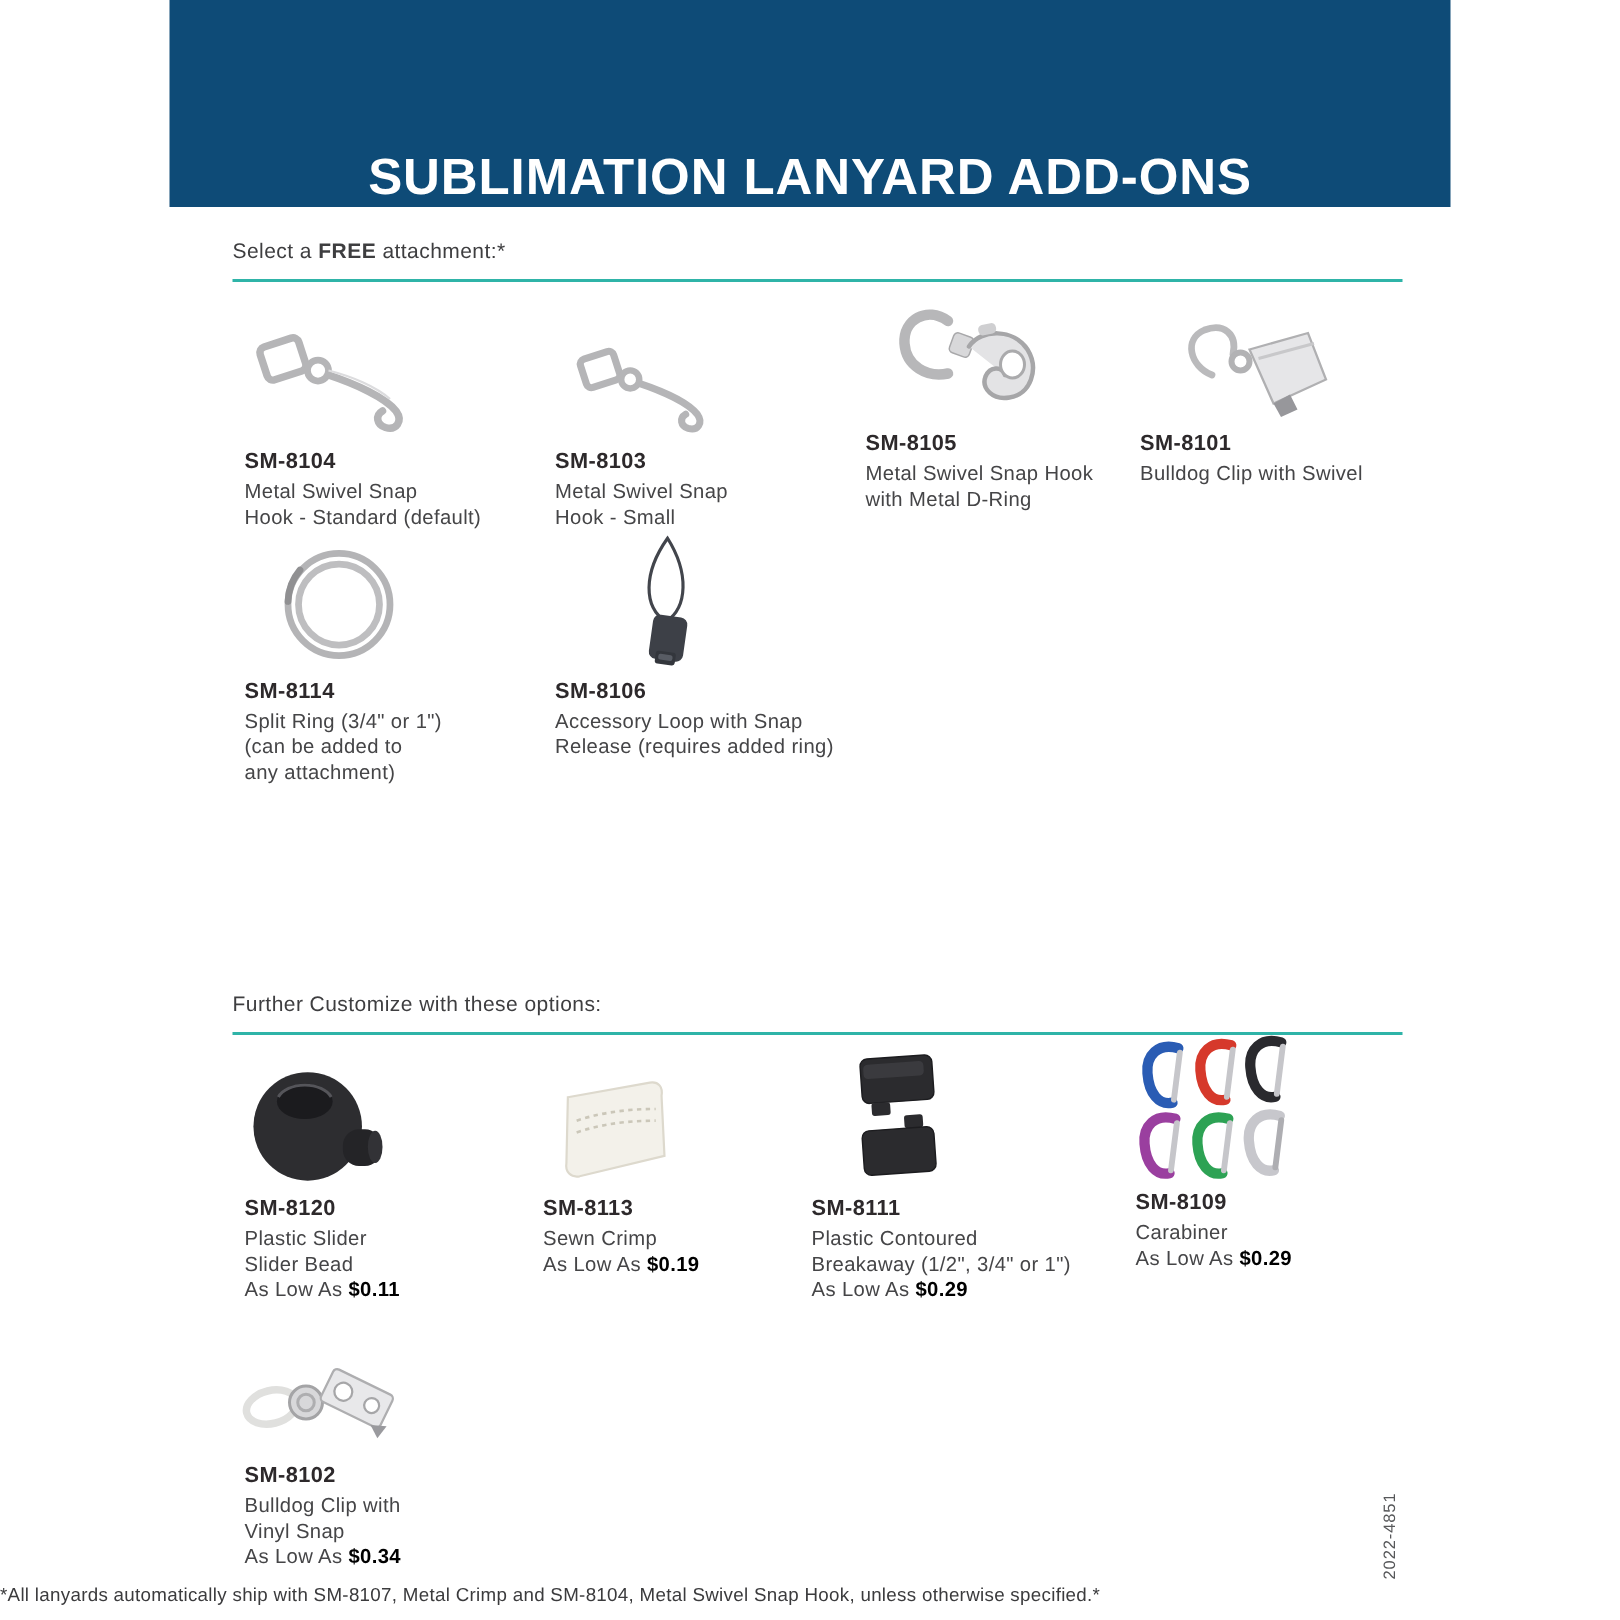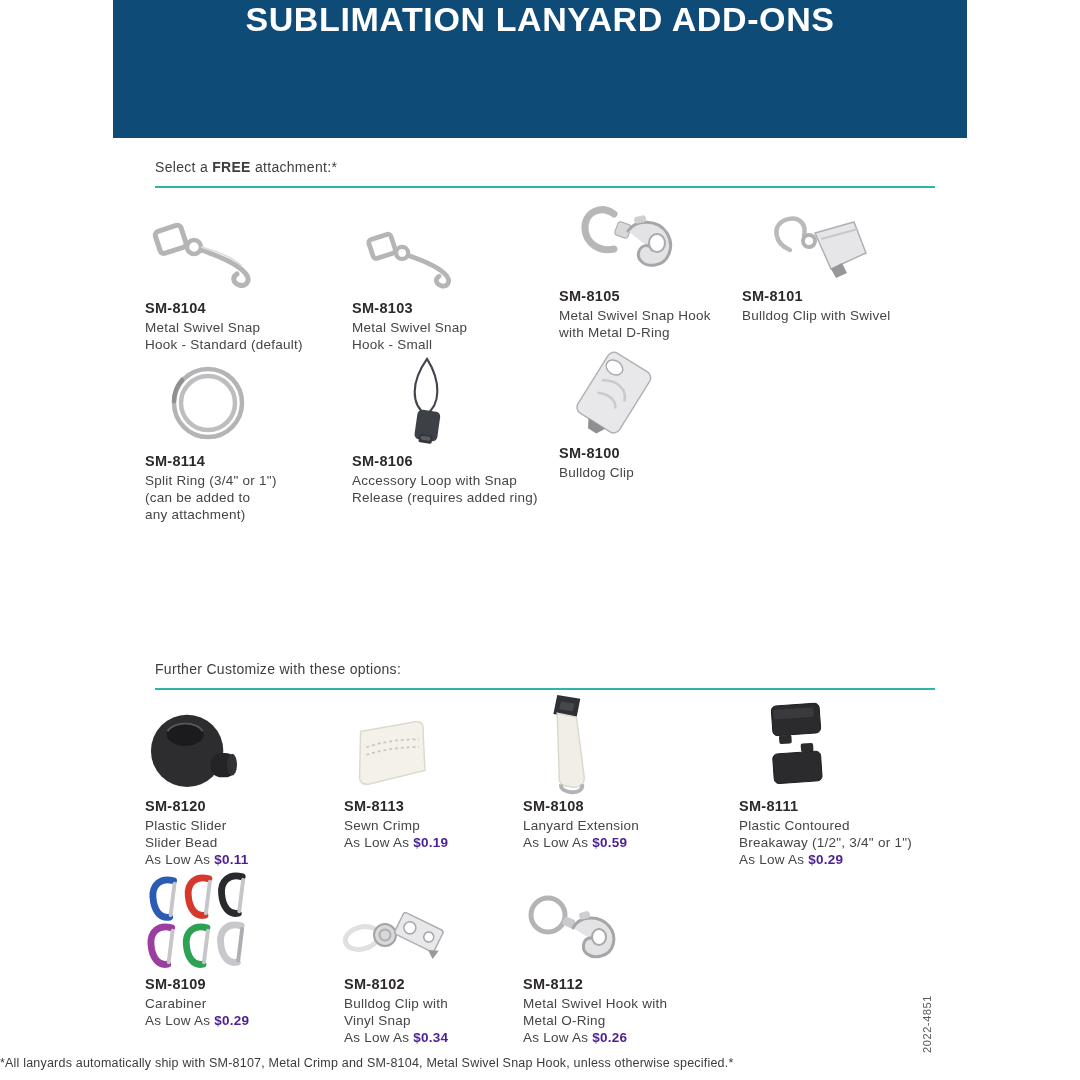--- a/index.html
+++ b/index.html
@@ -1,33 +1,33 @@
 <!DOCTYPE html>
 <html><head>
 <meta charset="utf-8">
 <style>
   *{margin:0;padding:0;box-sizing:border-box}
   html,body{width:1080px;height:1080px;background:#ffffff;font-family:"Liberation Sans",sans-serif;position:relative;overflow:hidden}
-  .banner{position:absolute;left:113px;top:0;width:854px;height:138px;background:#0e4b77;display:flex;align-items:flex-start;justify-content:center}
+  .banner{position:absolute;left:113px;top:0;width:854px;height:138px;background:#0e4b77;display:flex;align-items:flex-end;justify-content:center}
   .banner h1{color:#ffffff;font-size:34px;font-weight:bold;letter-spacing:0.6px;white-space:nowrap}
   .sec-head{position:absolute;left:155px;font-size:14px;color:#3e3e40;letter-spacing:0.3px;white-space:nowrap}
   #head1{top:159px}
   #head2{top:661px}
   .rule{position:absolute;left:155px;width:780px;height:2px;background:#2fb4a8}
   #rule1{top:186px}
   #rule2{top:688px}
-  .grid{position:absolute;left:145px;width:772px;display:grid}
+  .grid{position:absolute;left:163px;width:772px;display:grid}
   #grid1{top:202px;grid-template-columns:207px 207px 183px 1fr}
   #grid2{top:700px;grid-template-columns:199px 179px 216px 1fr}
   .card{margin-bottom:14px;overflow:visible}
   .imgbox{display:flex;align-items:flex-end;margin-bottom:6px}
   .ib-a{height:92px}.ib-b{height:80px}.ib-c{height:72px}.ib-d{height:92px}.ib-e{height:88px}
   .code{font-weight:bold;font-size:14.5px;color:#2d292b;letter-spacing:0.3px;margin-bottom:3px;white-space:nowrap}
   .dline,.price{font-size:13.5px;color:#454547;line-height:17px;letter-spacing:0.25px;white-space:nowrap}
-  .price b{color:#4c1d95}
+  .price b{color:#000000}
   .footnote{position:absolute;top:1056px;left:0;width:1080px;text-align:left;font-size:12.5px;color:#3b3b3d;letter-spacing:0.2px;white-space:nowrap}
   .docnum{position:absolute;left:921px;top:1053px;transform:rotate(-90deg);transform-origin:0 0;font-size:11px;color:#57585a;letter-spacing:0.6px;white-space:nowrap}
   svg{display:block;overflow:visible}
 </style>
 </head>
 <body>
 
 <div class="banner">
   <h1>SUBLIMATION LANYARD ADD-ONS</h1>
 </div>
@@ -124,34 +124,20 @@
           <rect x="26" y="83" width="14" height="9" rx="2" fill="#33363c"></rect>
           <rect x="28" y="85" width="10" height="4" rx="1.5" fill="#585c64"></rect>
         </g>
       </svg>
     </div>
     <div class="code">SM-8106</div>
     <div class="dline">Accessory Loop with Snap</div>
     <div class="dline">Release (requires added ring)</div>
   </div>
 
-  <div class="card">
-    <div class="imgbox ib-c" style="margin-left:5px">
-      <svg width="98" height="94" viewBox="0 0 98 96">
-        <g transform="rotate(32 49 48)">
-          <rect x="25" y="12" width="50" height="72" rx="7" fill="#e8e8ea" stroke="#b2b2b4" stroke-width="1.5"></rect>
-          <ellipse cx="37" cy="26" rx="9" ry="7" fill="#ffffff" stroke="#a8a8aa" stroke-width="1.5"></ellipse>
-          <path d="M33,44 C46,35 60,38 64,50 M36,57 C46,52 56,53 60,61" fill="none" stroke="#c9c9cb" stroke-width="2.5"></path>
-          <polygon points="42,84 62,84 57,93 47,93" fill="#8f8f92"></polygon>
-        </g>
-      </svg>
-    </div>
-    <div class="code">SM-8100</div>
-    <div class="dline">Bulldog Clip</div>
-  </div>
 
 </div>
 
 <div class="sec-head" id="head2"><span>Further Customize with these options:</span></div>
 <div class="rule" id="rule2"></div>
 
 <div class="grid" id="grid2">
 
   <div class="card">
     <div class="imgbox ib-d">
@@ -177,33 +163,20 @@
           <path d="M30,36 C48,30 66,28 84,28"></path>
           <path d="M30,44 C48,38 66,36 84,36"></path>
         </g>
       </svg>
     </div>
     <div class="code">SM-8113</div>
     <div class="dline">Sewn Crimp</div>
     <div class="price"><span>As Low As </span><b>$0.19</b></div>
   </div>
 
-  <div class="card">
-    <div class="imgbox ib-d" style="margin-left:8px">
-      <svg width="64" height="100" viewBox="0 0 64 104">
-        <polygon points="26,3 50,7 46,27 22,23" fill="#2f3134"></polygon>
-        <polygon points="30,10 44,12 42,20 28,18" fill="#46484c"></polygon>
-        <path d="M26,22 L46,26 L54,88 C55,95 50,100 43,99 L36,98 C30,97 27,93 28,87 Z" fill="#f0eee6" stroke="#dbd8cc" stroke-width="1.5"></path>
-        <path d="M30,96 C28,106 54,108 52,96" fill="none" stroke="#b3b3b5" stroke-width="4"></path>
-      </svg>
-    </div>
-    <div class="code">SM-8108</div>
-    <div class="dline">Lanyard Extension</div>
-    <div class="price"><span>As Low As </span><b>$0.59</b></div>
-  </div>
 
   <div class="card">
     <div class="imgbox ib-d" style="margin-left:22px">
       <svg width="66" height="92" viewBox="0 0 66 96">
         <g transform="rotate(-4 33 48)">
           <rect x="12" y="5" width="50" height="31" rx="5" fill="#2b2b2e" stroke="#1c1c1f" stroke-width="1"></rect>
           <rect x="14" y="9" width="42" height="10" rx="3" fill="#3a3a3e"></rect>
           <rect x="18" y="36" width="13" height="9" rx="2" fill="#2b2b2e"></rect>
           <rect x="40" y="46" width="13" height="9" rx="2" fill="#2b2b2e"></rect>
           <rect x="10" y="55" width="50" height="31" rx="5" fill="#2b2b2e" stroke="#1c1c1f" stroke-width="1"></rect>
@@ -265,32 +238,17 @@
           <polygon points="98,40 108,36 106,46" fill="#9a9a9e"></polygon>
         </g>
       </svg>
     </div>
     <div class="code">SM-8102</div>
     <div class="dline">Bulldog Clip with</div>
     <div class="dline">Vinyl Snap</div>
     <div class="price"><span>As Low As </span><b>$0.34</b></div>
   </div>
 
-  <div class="card">
-    <div class="imgbox ib-e">
-      <svg width="100" height="80" viewBox="0 0 100 80">
-        <circle cx="25" cy="25" r="17" fill="none" stroke="#b4b4b6" stroke-width="5"></circle>
-        <rect x="40" y="28" width="12" height="9" rx="3" fill="#c9c9cb" transform="rotate(24 46 32)"></rect>
-        <path d="M50,38 C56,26 76,24 86,36 C95,47 91,63 78,66 C67,69 58,62 61,53 C63,47 71,46 73,52" fill="#e3e3e5" stroke="#a6a6a8" stroke-width="3" stroke-linecap="round"></path>
-        <ellipse cx="76" cy="47" rx="7" ry="8" fill="#ffffff" stroke="#a8a8aa" stroke-width="2"></ellipse>
-        <rect x="56" y="22" width="11" height="7" rx="3" fill="#cfcfd1" transform="rotate(-14 61 25)"></rect>
-      </svg>
-    </div>
-    <div class="code">SM-8112</div>
-    <div class="dline">Metal Swivel Hook with</div>
-    <div class="dline">Metal O-Ring</div>
-    <div class="price"><span>As Low As </span><b>$0.26</b></div>
-  </div>
 
 </div>
 
 <div class="footnote">*All lanyards automatically ship with SM-8107, Metal Crimp and SM-8104, Metal Swivel Snap Hook, unless otherwise specified.*</div>
 <div class="docnum">2022-4851</div>
 
 </body></html>

